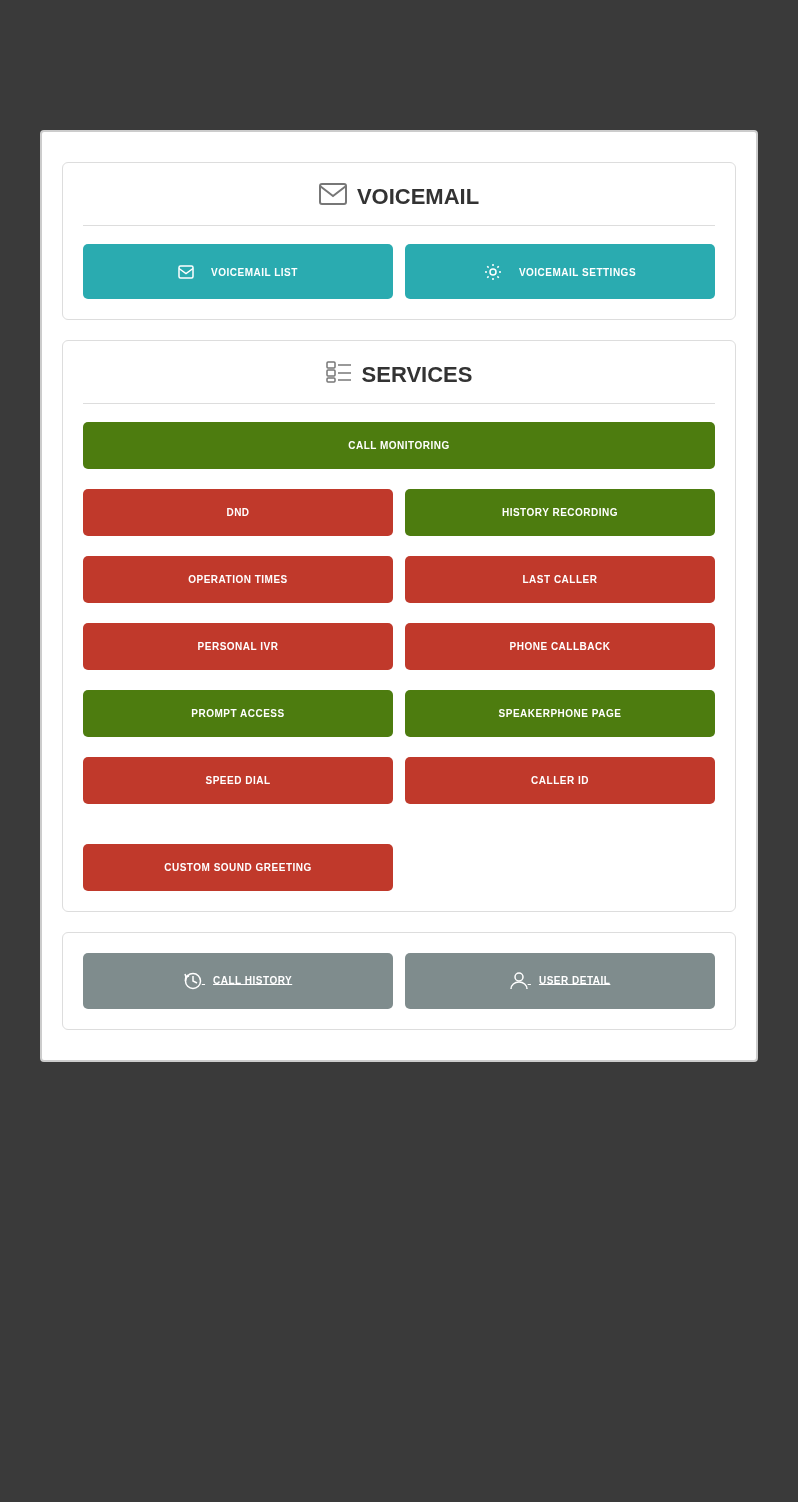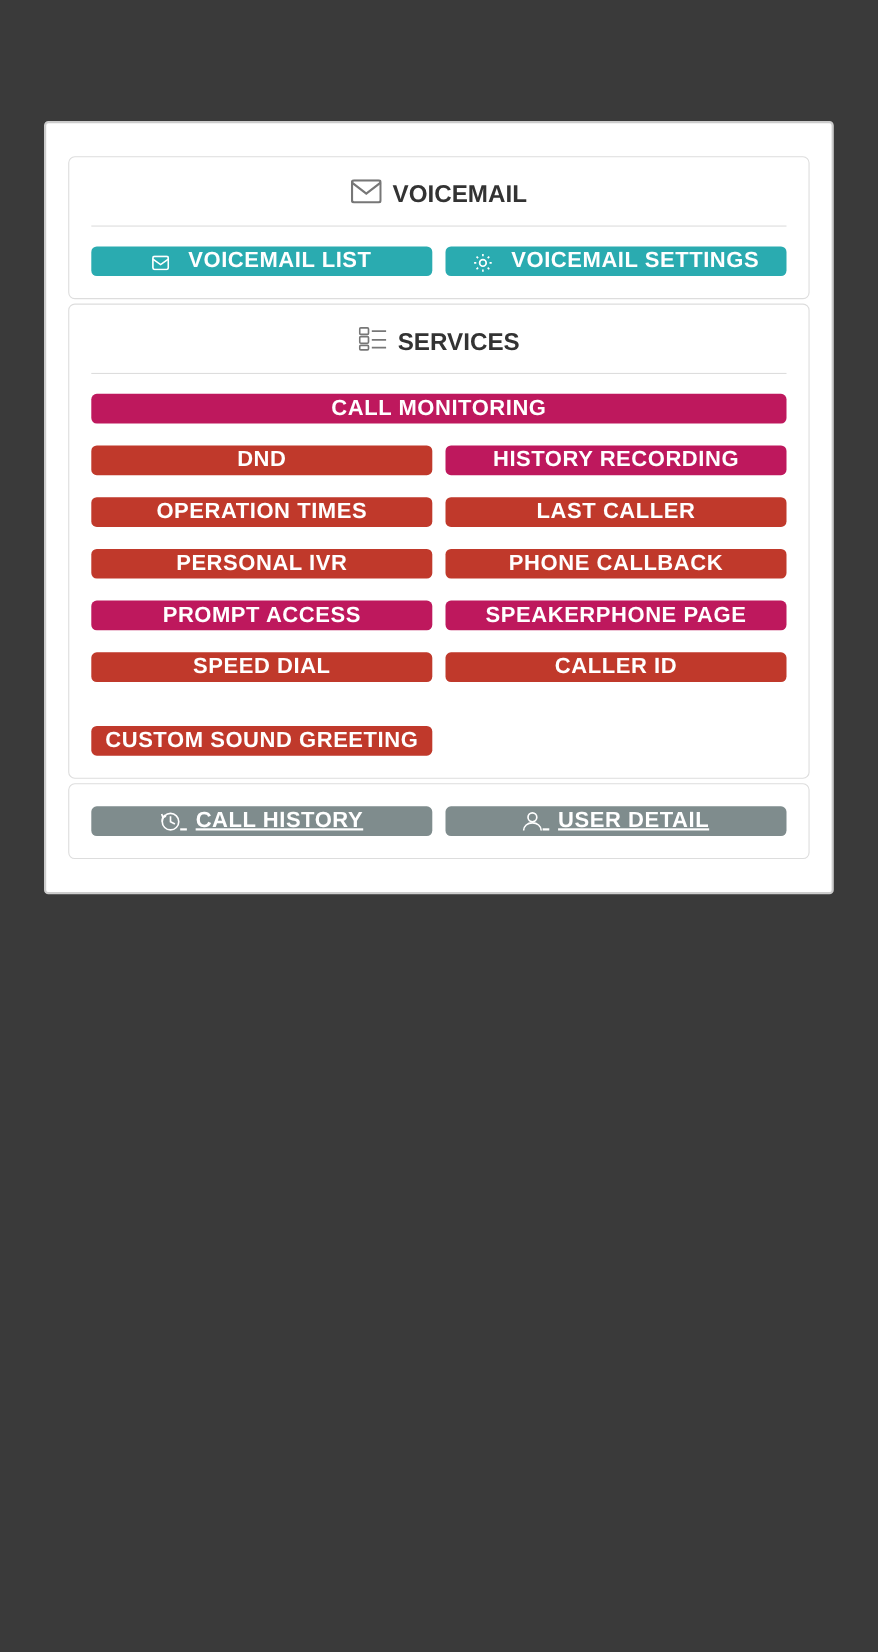--- a/index.html
+++ b/index.html
@@ -14,21 +14,22 @@
       font-family: Arial, sans-serif;
     }
     .main-container {
       background: #fff;
       border: 2px solid #ccc;
       border-radius: 4px;
       width: 100%;
       padding: 30px 20px 30px 20px;
       display: flex;
       flex-direction: column;
-      gap: 4px;
+      gap: 20px;
+      margin-top: 20px;
     }
     .card {
       background: #fff;
       border: 1px solid #ddd;
       border-radius: 6px;
       padding: 20px 20px;
     }
     .card-title {
       display: flex;
       align-items: center;
@@ -48,35 +49,35 @@
     .btn-row {
       display: flex;
       gap: 12px;
       margin-bottom: 10px;
     }
     .btn-row:last-child {
       margin-bottom: 0;
     }
     .btn {
       flex: 1;
-      padding: 2px 10px;
+      padding: 18px 10px;
       border: none;
       border-radius: 5px;
-      font-size: 20px;
+      font-size: 10px;
       font-weight: bold;
       color: #fff;
       cursor: pointer;
       letter-spacing: 0.5px;
       text-align: center;
     }
     .btn-teal {
       background-color: #2aabb0;
     }
     .btn-green {
-      background-color: #be185d;
+      background-color: #4d7c0f;
     }
     .btn-red {
       background-color: #c0392b;
     }
     .btn-gray {
       background-color: #7f8c8d;
       text-decoration: underline;
     }
     .btn-single {
       flex: 0 0 calc(50% - 6px);

